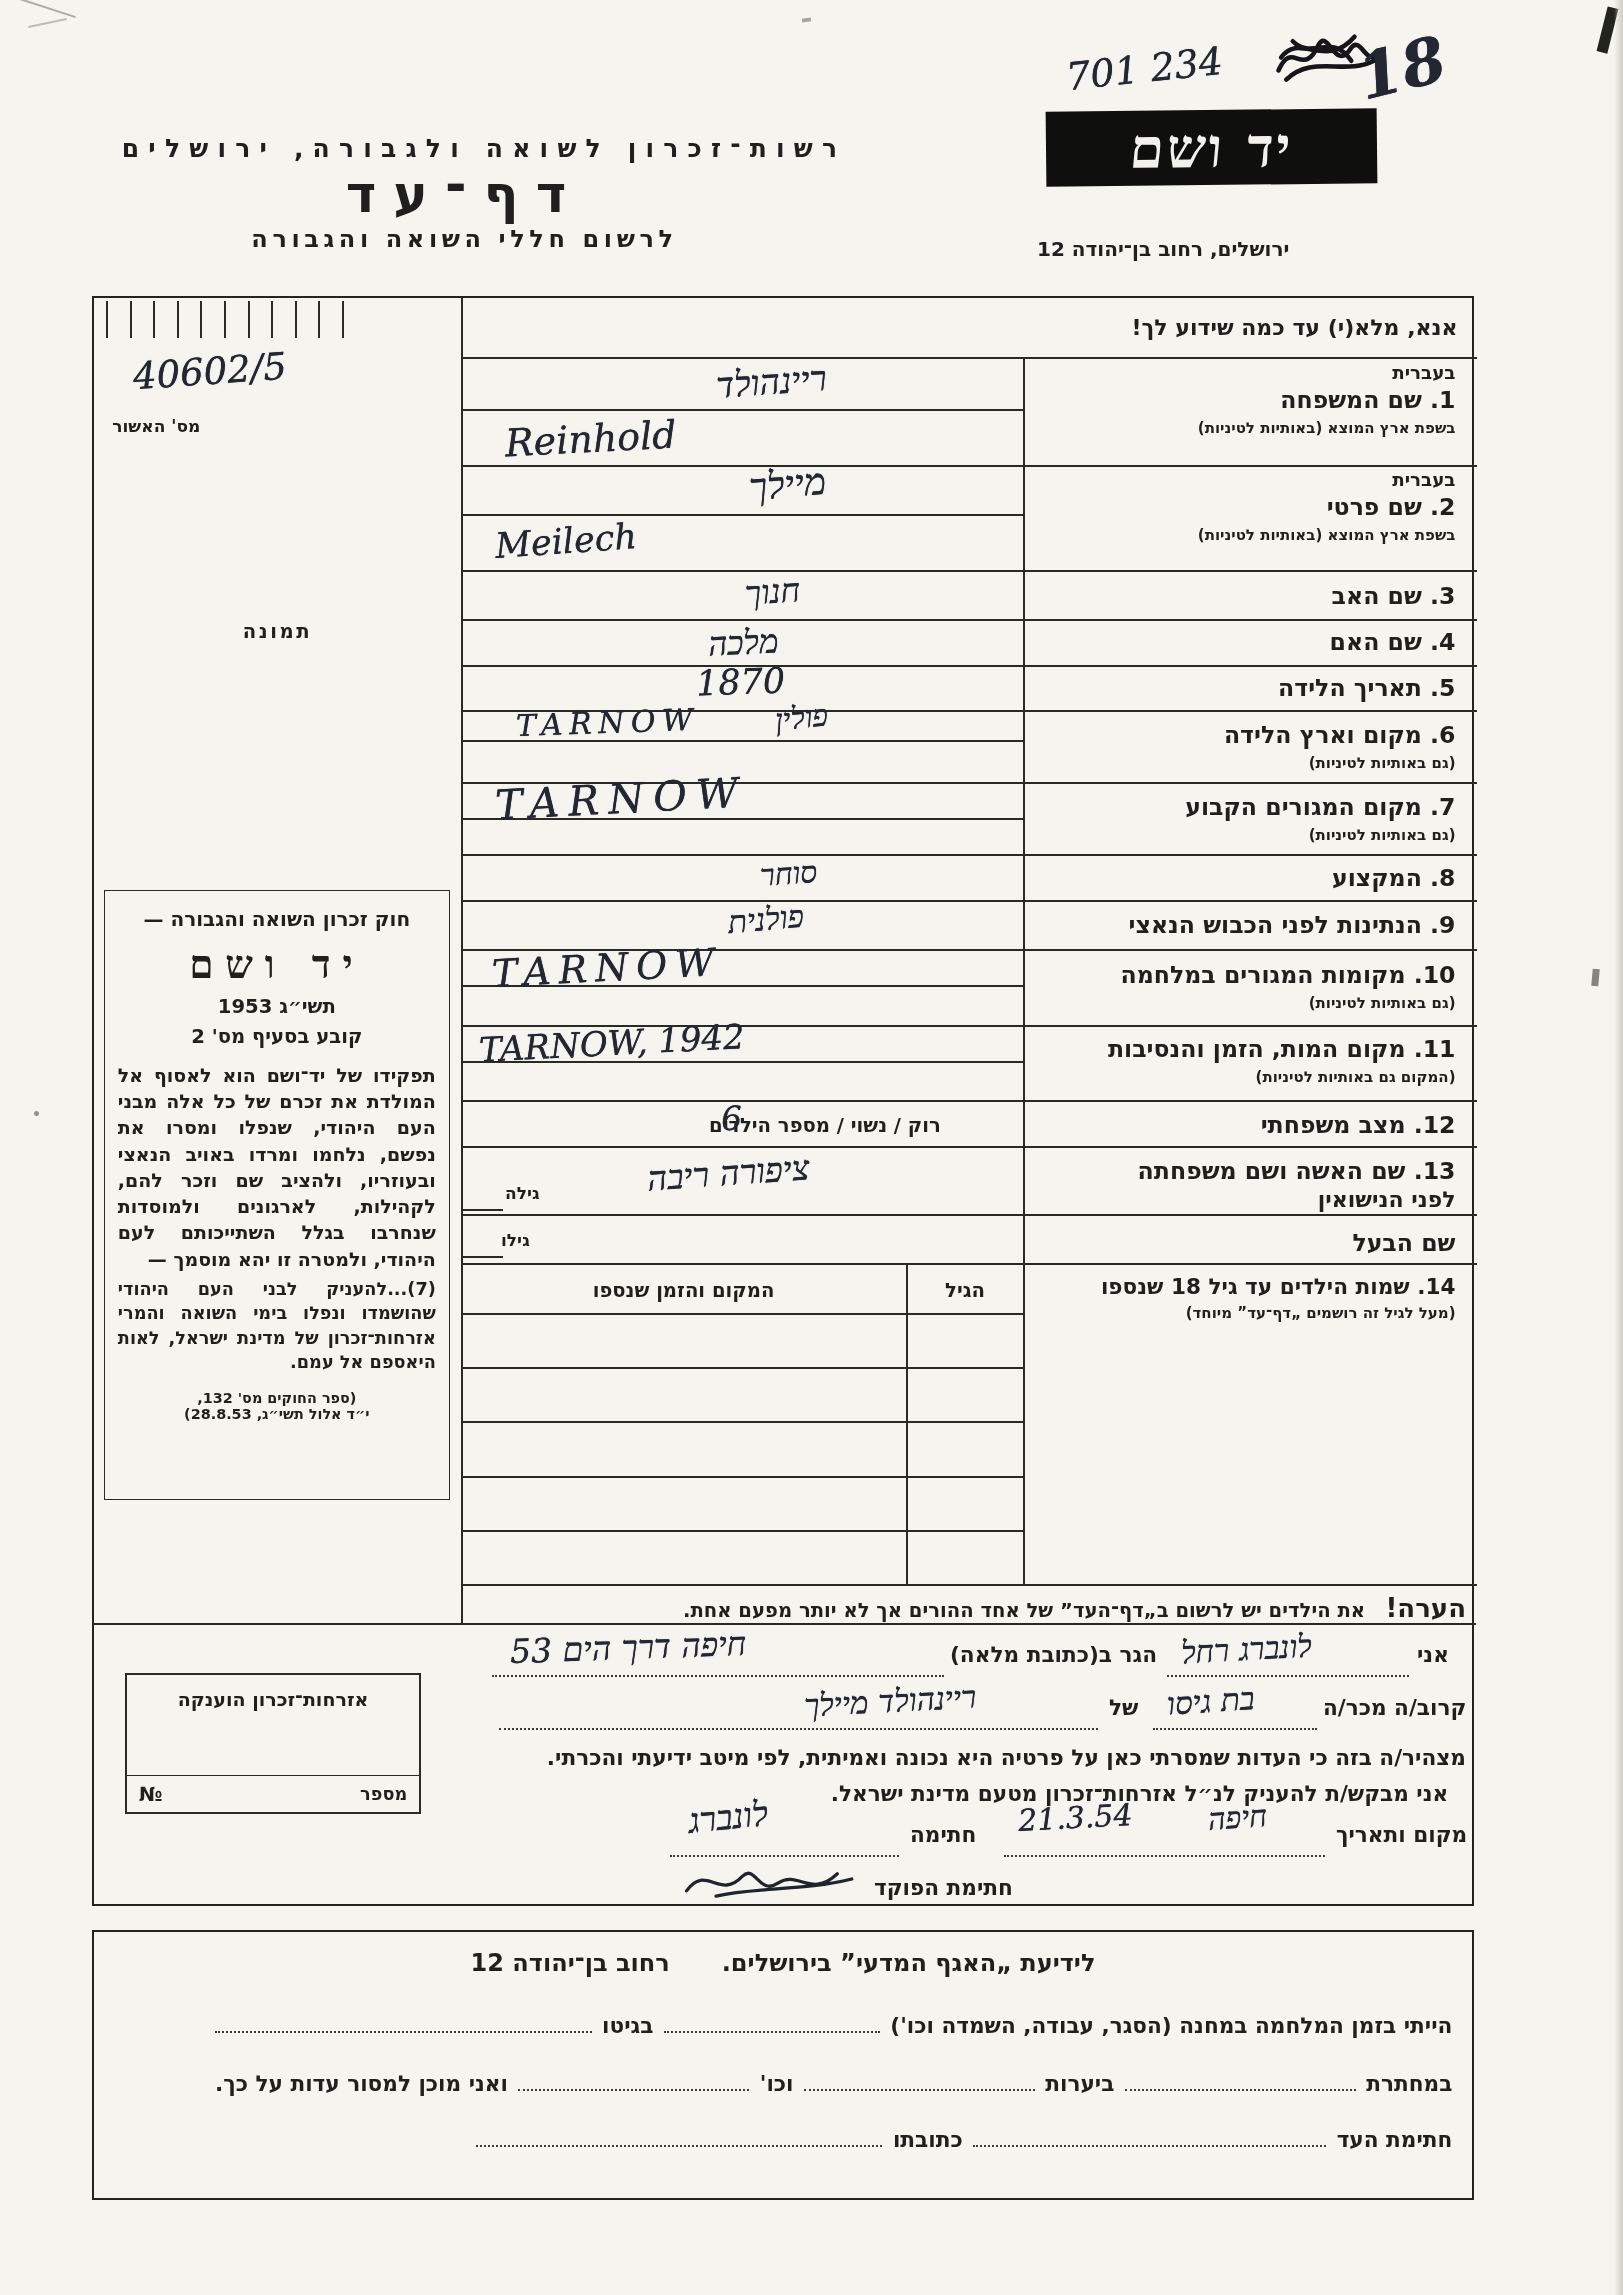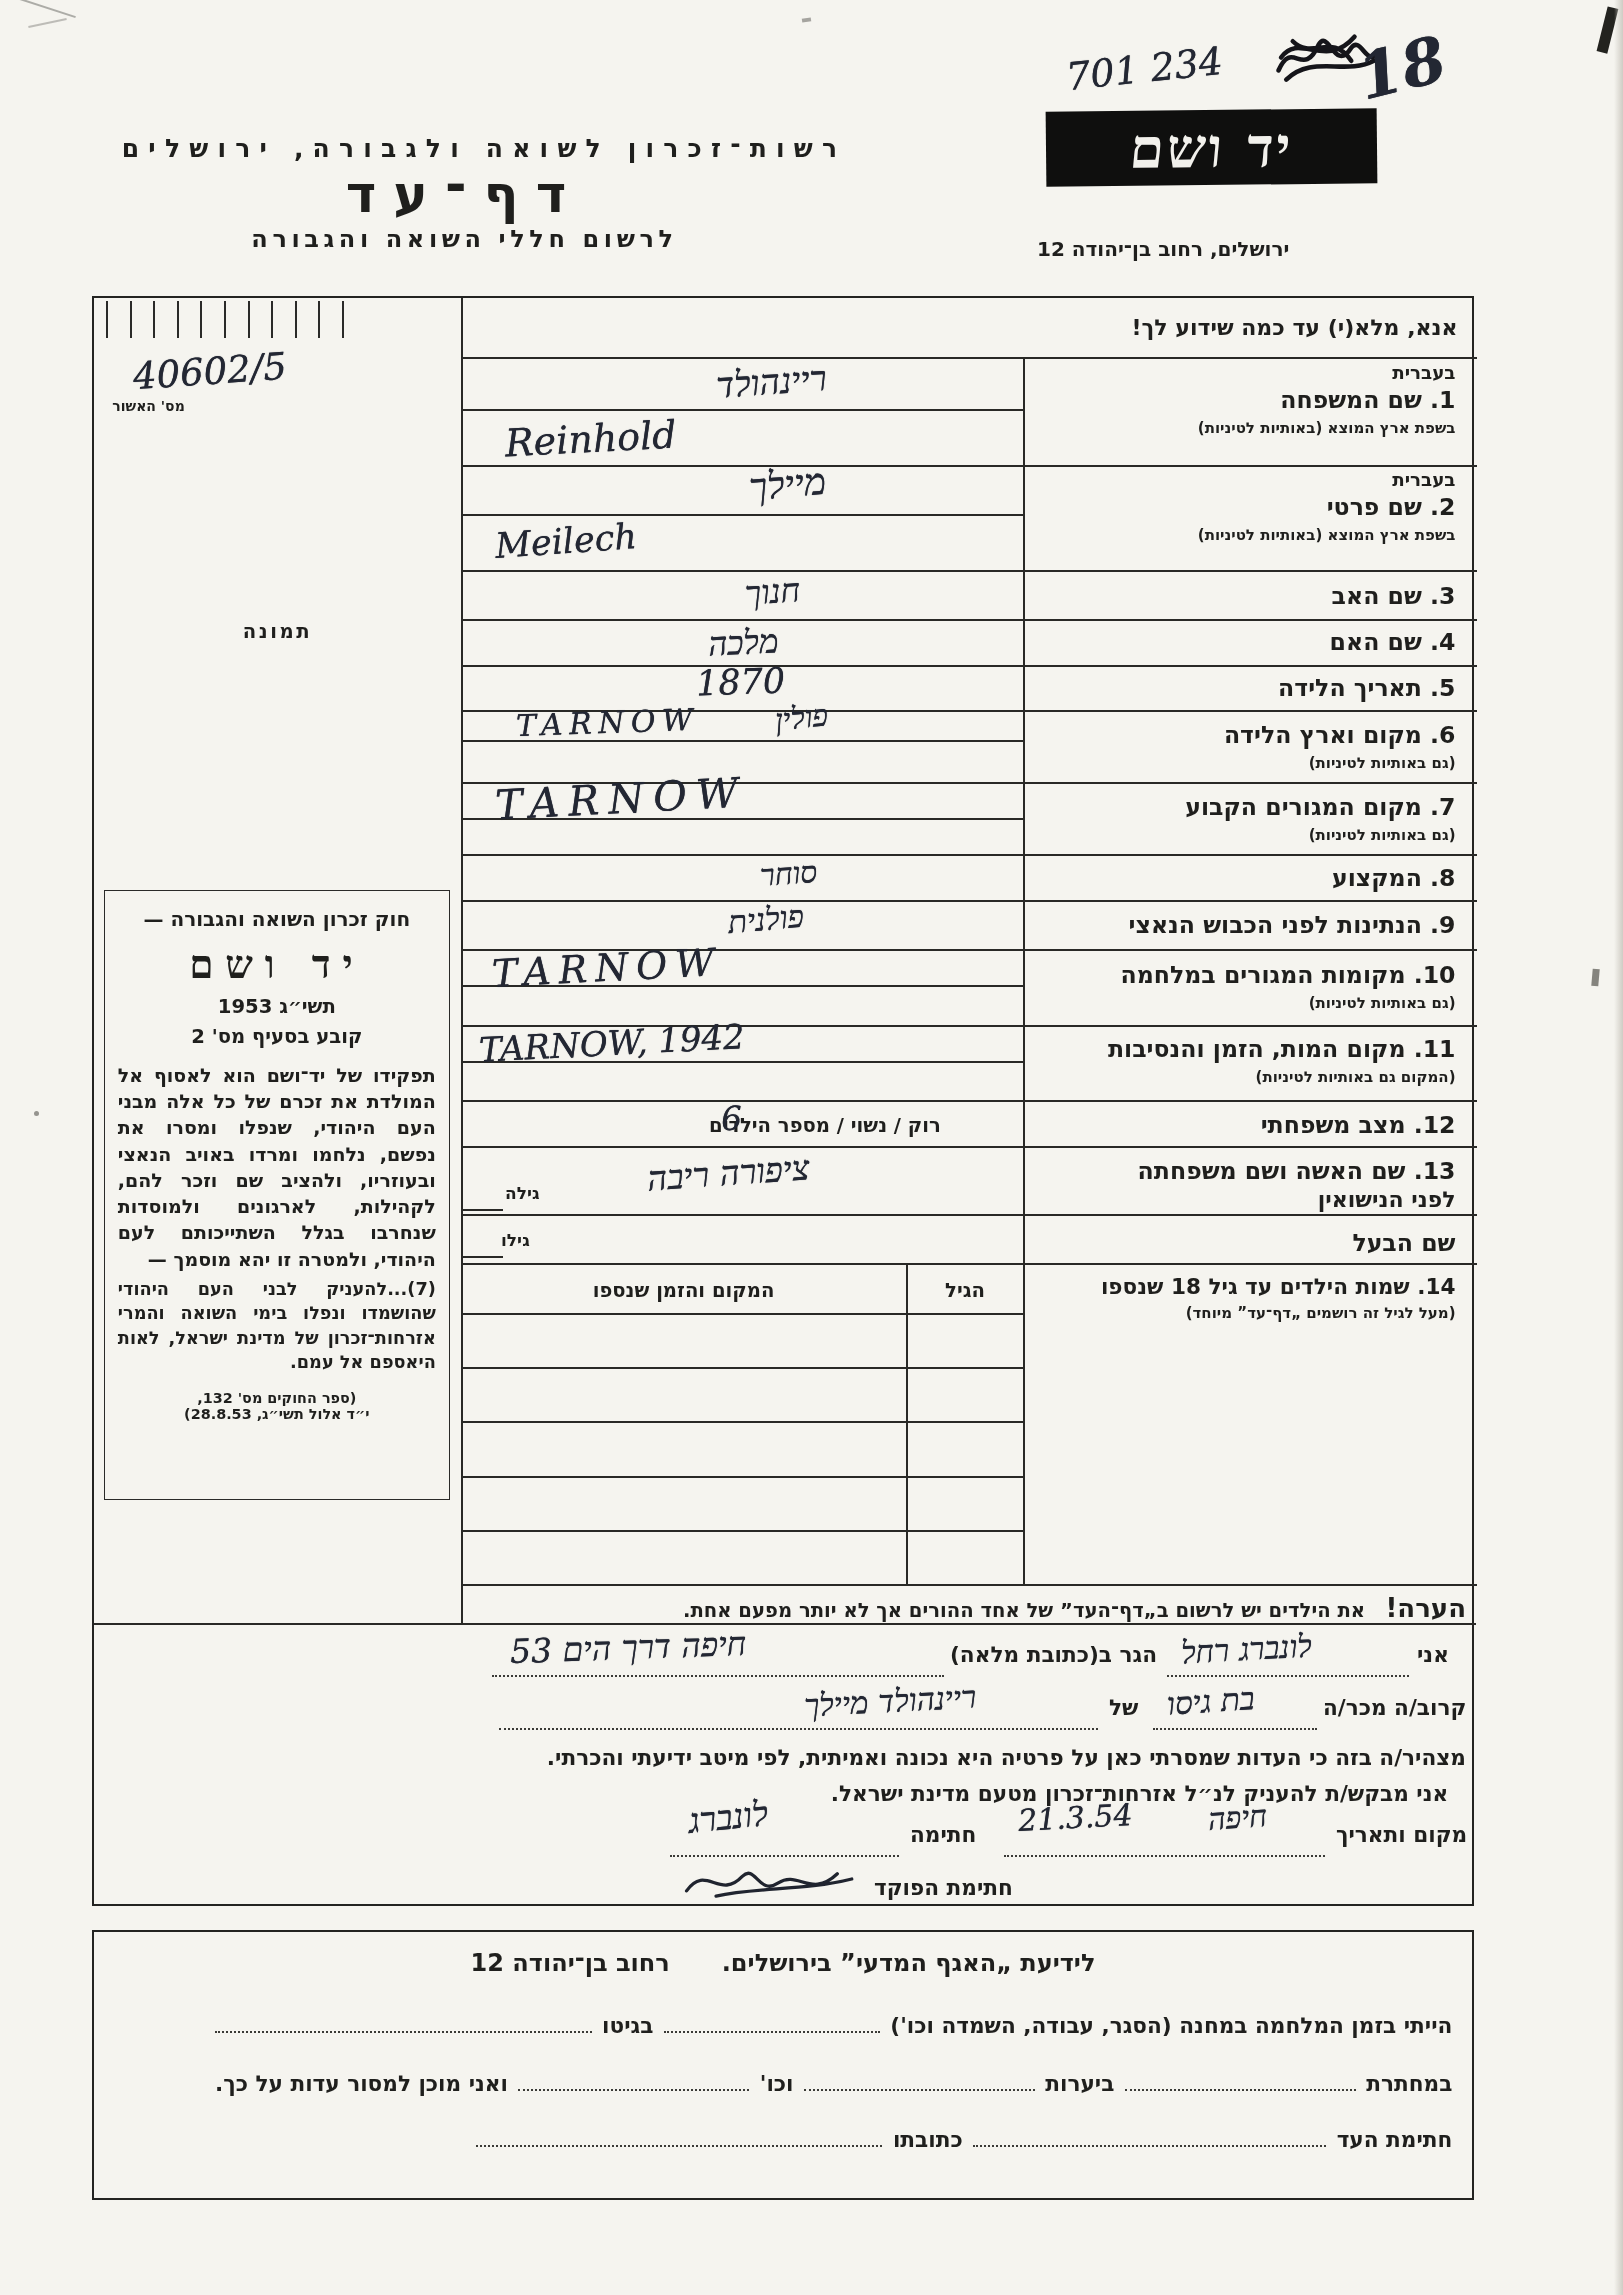--- a/index.html
+++ b/index.html
@@ -87,21 +87,21 @@
     <div class="hl" style="left:367px;top:216px;width:563px"></div>
     <div class="hl" style="left:367px;top:442px;width:563px"></div>
     <div class="hl" style="left:367px;top:520px;width:563px"></div>
     <div class="hl" style="left:367px;top:687px;width:563px"></div>
     <div class="hl" style="left:367px;top:763px;width:563px"></div>
     <div class="hl" style="left:368px;top:911px;width:41px"></div>
     <div class="hl" style="left:368px;top:958px;width:41px"></div>
 
     <div class="abs" style="left:11.8px;top:2.6px;width:259px;height:37px;background:repeating-linear-gradient(90deg,#2a2a28 0 2px,transparent 2px 23.6px)"></div>
     <div class="hw" style="left:39px;top:52px;font-size:37px;transform:rotate(-4deg)">40602/5</div>
-    <div class="abs rtl b" style="left:18.3px;top:100px;font-size:14px">מס' האשור</div>
+    <div class="abs rtl b" style="left:18.3px;top:118px;font-size:17px">מס' האשור</div>
     <div class="abs rtl b" style="left:79px;top:322px;width:209px;text-align:center;font-size:19.6px;letter-spacing:2.6px">תמונה</div>
 
     <div class="abs rtl" style="left:9.8px;top:592px;width:346px;height:610px;border:1.3px solid #2a2a28;padding:15.7px 13px;text-align:center">
       <div class="b" style="font-size:20px">חוק זכרון השואה והגבורה —</div>
       <div class="b" style="font-size:39px;letter-spacing:11.8px;margin-top:10.5px;font-family:'DejaVu Serif',serif">יד ושם</div>
       <div class="b" style="font-size:19.6px;margin-top:7.9px">תשי״ג 1953</div>
       <div class="b" style="font-size:19.6px;margin-top:6.5px">קובע בסעיף מס' 2</div>
       <div class="b" style="font-size:19px;margin-top:14.4px;line-height:1.38;text-align:justify">תפקידו של יד־ושם הוא לאסוף אל המולדת את זכרם של כל אלה מבני העם היהודי, שנפלו ומסרו את נפשם, נלחמו ומרדו באויב הנאצי ובעוזריו, ולהציב שם וזכר להם, לקהילות, לארגונים ולמוסדות שנחרבו בגלל השתייכותם לעם היהודי, ולמטרה זו יהא מוסמך —</div>
       <div class="b" style="font-size:17.7px;margin-top:5.2px;line-height:1.38;text-align:justify">(7)...להעניק לבני העם היהודי שהושמדו ונפלו בימי השואה והמרי אזרחות־זכרון של מדינת ישראל, לאות היאספם אל עמם.</div>
       <div class="b" style="font-size:14.4px;margin-top:15.7px">(ספר החוקים מס' 132,</div>
@@ -218,20 +218,27 @@
     <div class="dots" style="left:910px;top:1557px;width:321px"></div>
     <div class="prn" style="left:816px;top:1524px">חתימה</div>
     <div class="hw rtl" style="left:594px;top:1499px;font-size:34px;transform:rotate(-6deg)">לונברג</div>
     <div class="dots" style="left:576px;top:1557px;width:229px"></div>
 
     <svg class="abs" style="left:586px;top:1560px" width="177" height="46" viewBox="0 0 270 70">
       <path d="M10 50 C40 8, 60 65, 95 28 C115 8, 120 58, 150 38 C180 18, 200 62, 240 24 M55 58 C120 44, 190 50, 262 32" fill="none" stroke="#20242f" stroke-width="5" stroke-linecap="round"></path>
     </svg>
     <div class="prn" style="left:780px;top:1577px">חתימת הפוקד</div>
 
+    <div class="abs" style="left:31px;top:1375px;width:296px;height:141px;border:2px solid #2a2a28">
+      <div class="rtl b" style="margin-top:13px;text-align:center;font-size:19px">אזרחות־זכרון הוענקה</div>
+      <div class="abs rtl" style="left:0;right:0;bottom:0;height:37px;border-top:1.3px solid #2a2a28;display:flex;justify-content:space-between;align-items:center;padding:0 11.8px;font-weight:bold">
+        <span style="font-size:17.7px">מספר</span>
+        <span style="font-size:19.6px">№</span>
+      </div>
+    </div>
 
   </div>
 
   <div class="abs" style="left:92px;top:1930px;width:1382px;height:270px;border:2px solid #232321">
     <div class="abs b rtl" style="left:0;right:0;top:17px;display:flex;justify-content:center;column-gap:52px;font-size:24px">
       <span class="bt">לידיעת „האגף המדעי” בירושלים.</span>
       <span class="bt">רחוב בן־יהודה 12</span>
     </div>
     <div class="bline" style="top:81px">
       <span class="bt">הייתי בזמן המלחמה במחנה (הסגר, עבודה, השמדה וכו')</span>

